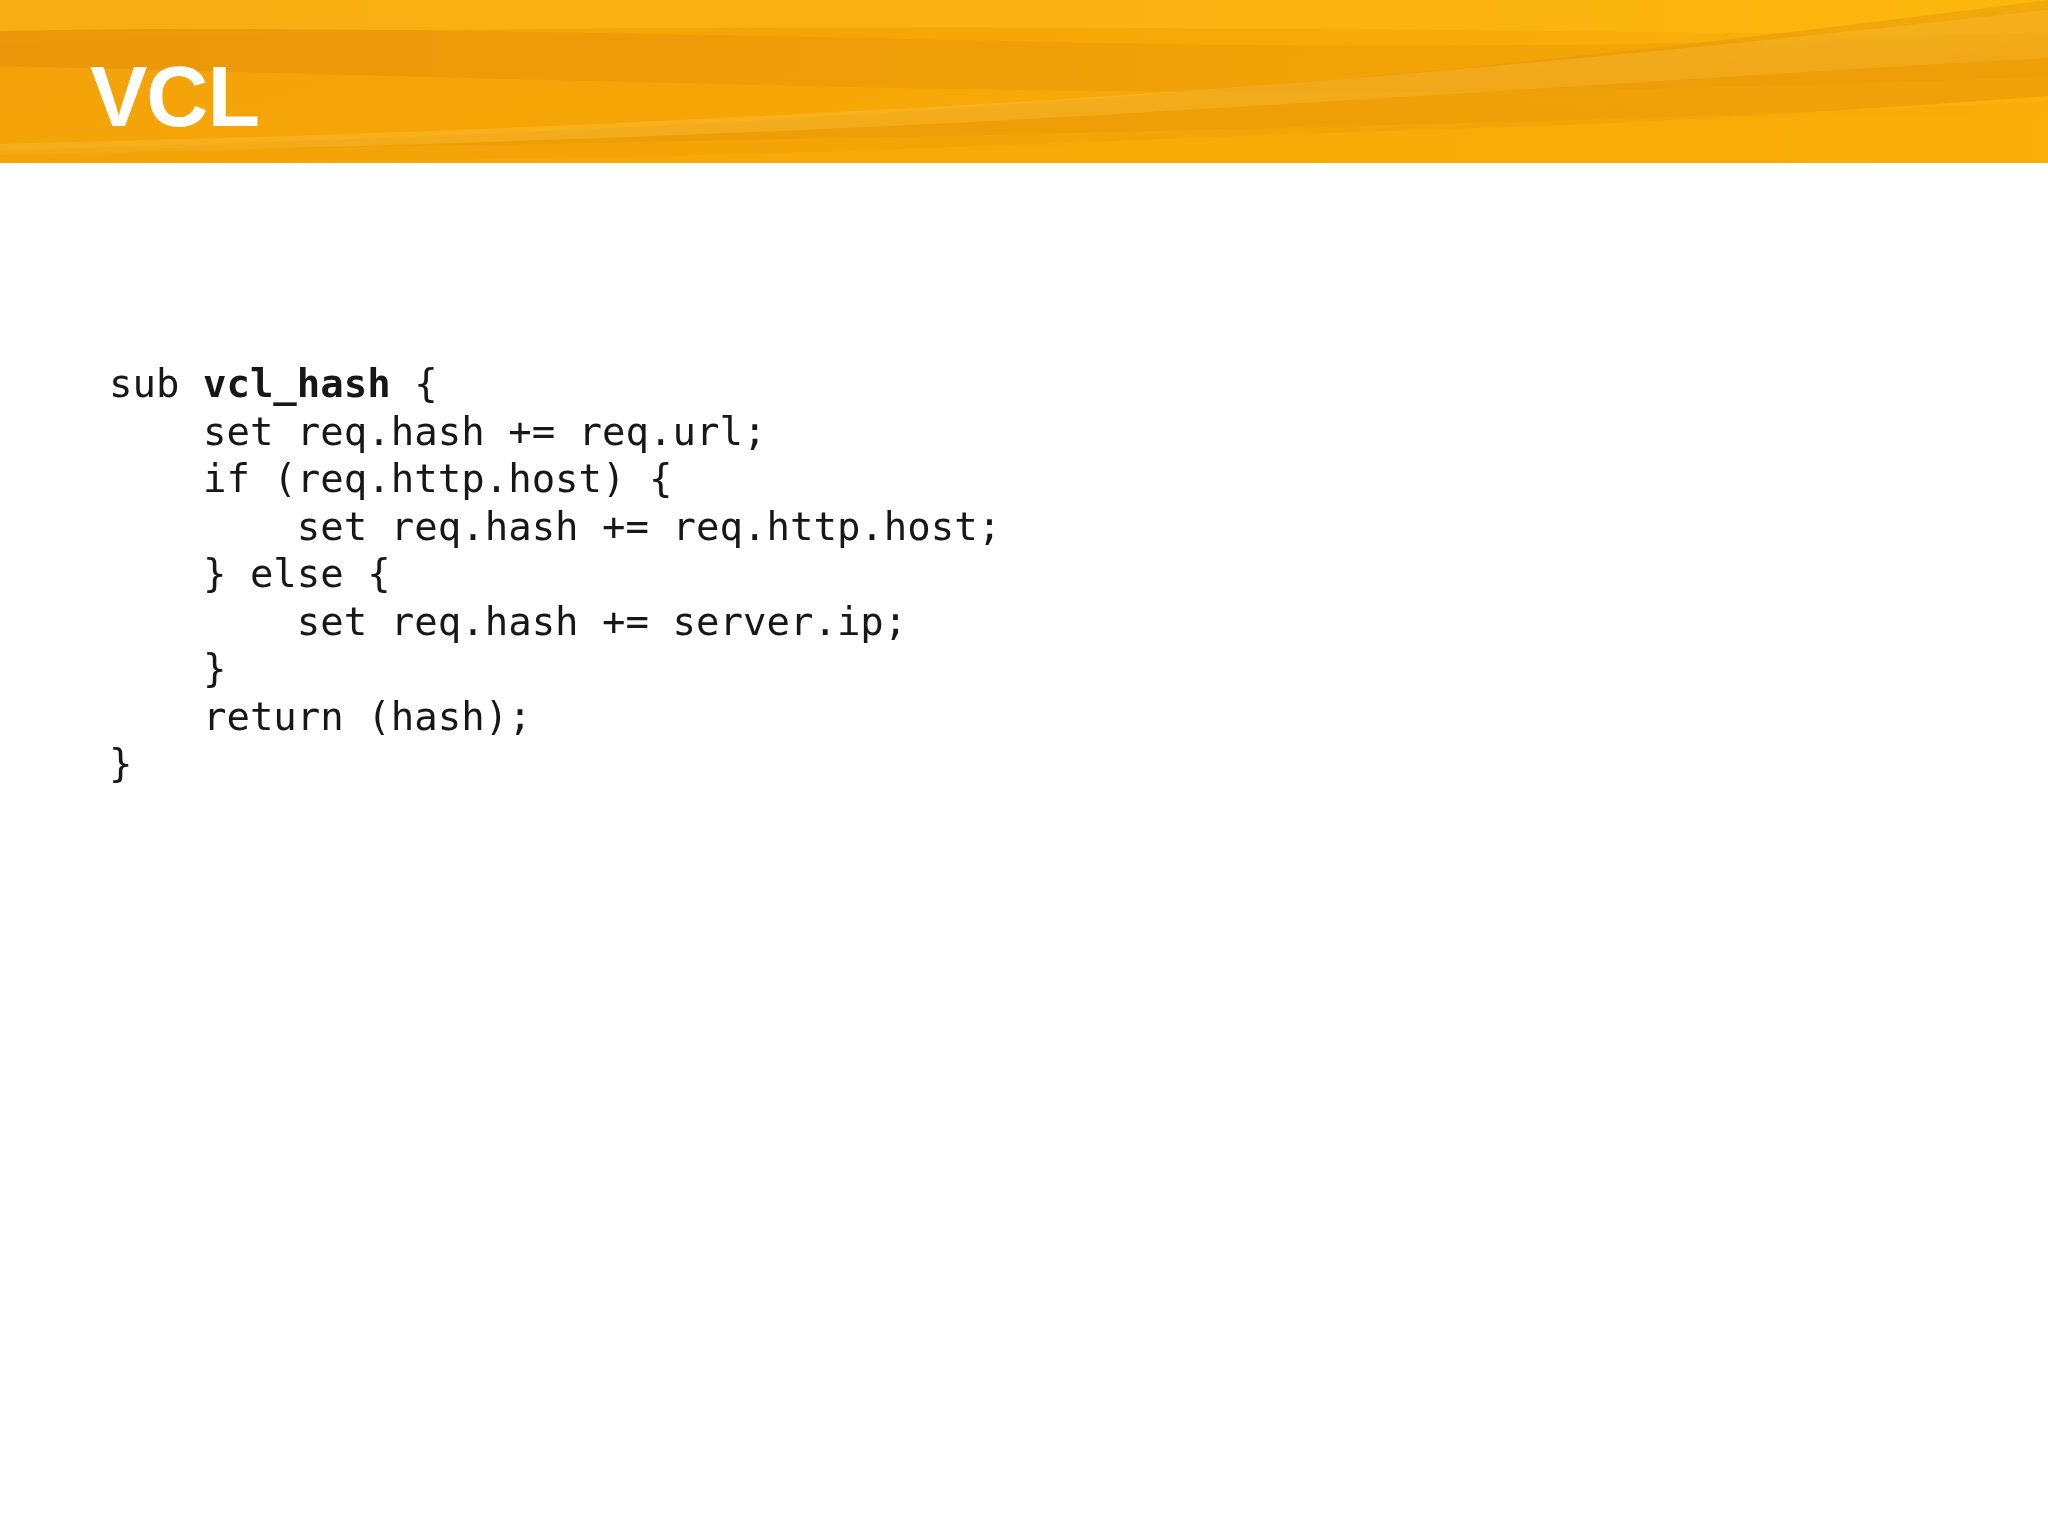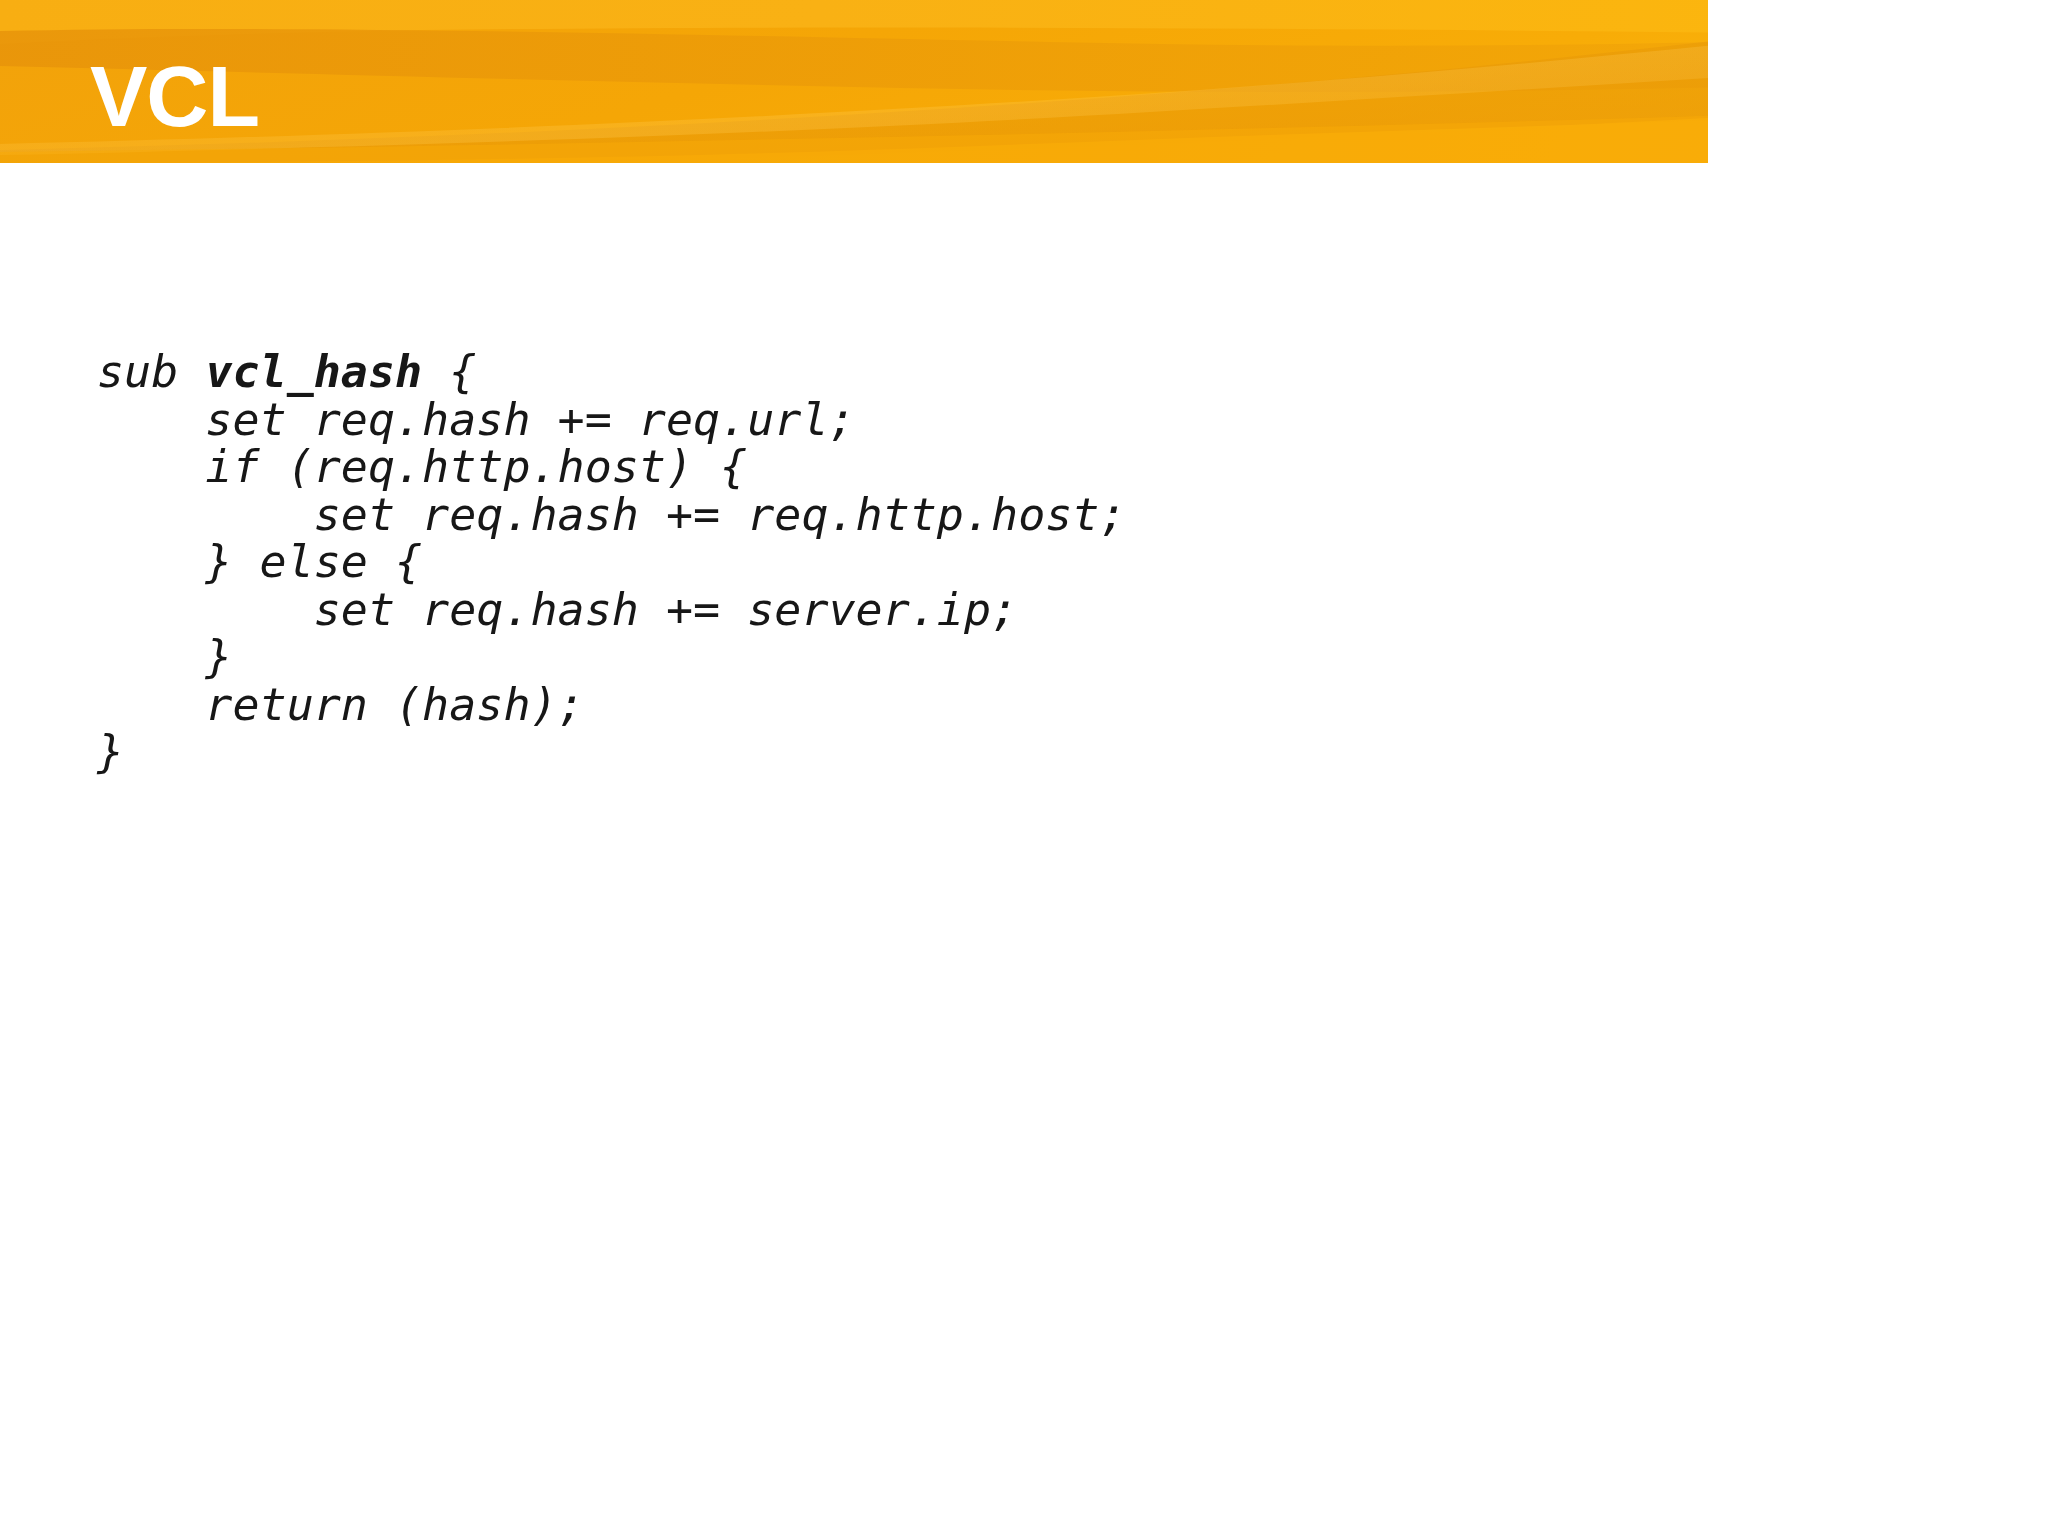--- a/index.html
+++ b/index.html
@@ -17,21 +17,21 @@
     height: 1536px;
     background: #ffffff;
     overflow: hidden;
   }
 
   
   .header {
     position: absolute;
     left: 0;
     top: 0;
-    width: 1708px;
+    width: 2048px;
     height: 163px;
     overflow: hidden;
     background: #f4a506;
   }
   .header-svg {
     position: absolute;
     left: 0;
     top: 0;
     width: 2048px;
     height: 163px;
@@ -50,29 +50,28 @@
     letter-spacing: -1px;
     white-space: pre;
     z-index: 5;
   }
 
   
   .code-block {
     position: absolute;
     left: 97px;
     top: 348px;
-    margin: 0;
+    margin: 12px;
     padding: 0;
     color: #171717;
     font-family: "DejaVu Sans Mono", "Liberation Mono", monospace;
-    font-size: 45px;
+    font-size: 39px;
     line-height: 47.5px;
     white-space: pre;
     letter-spacing: 0px;
-    font-style: italic;
   }
   .code-line {
     white-space: pre;
     display: block;
     min-height: 47.5px;
   }
   .kw-bold {
     font-weight: bold;
   }
 </style>

